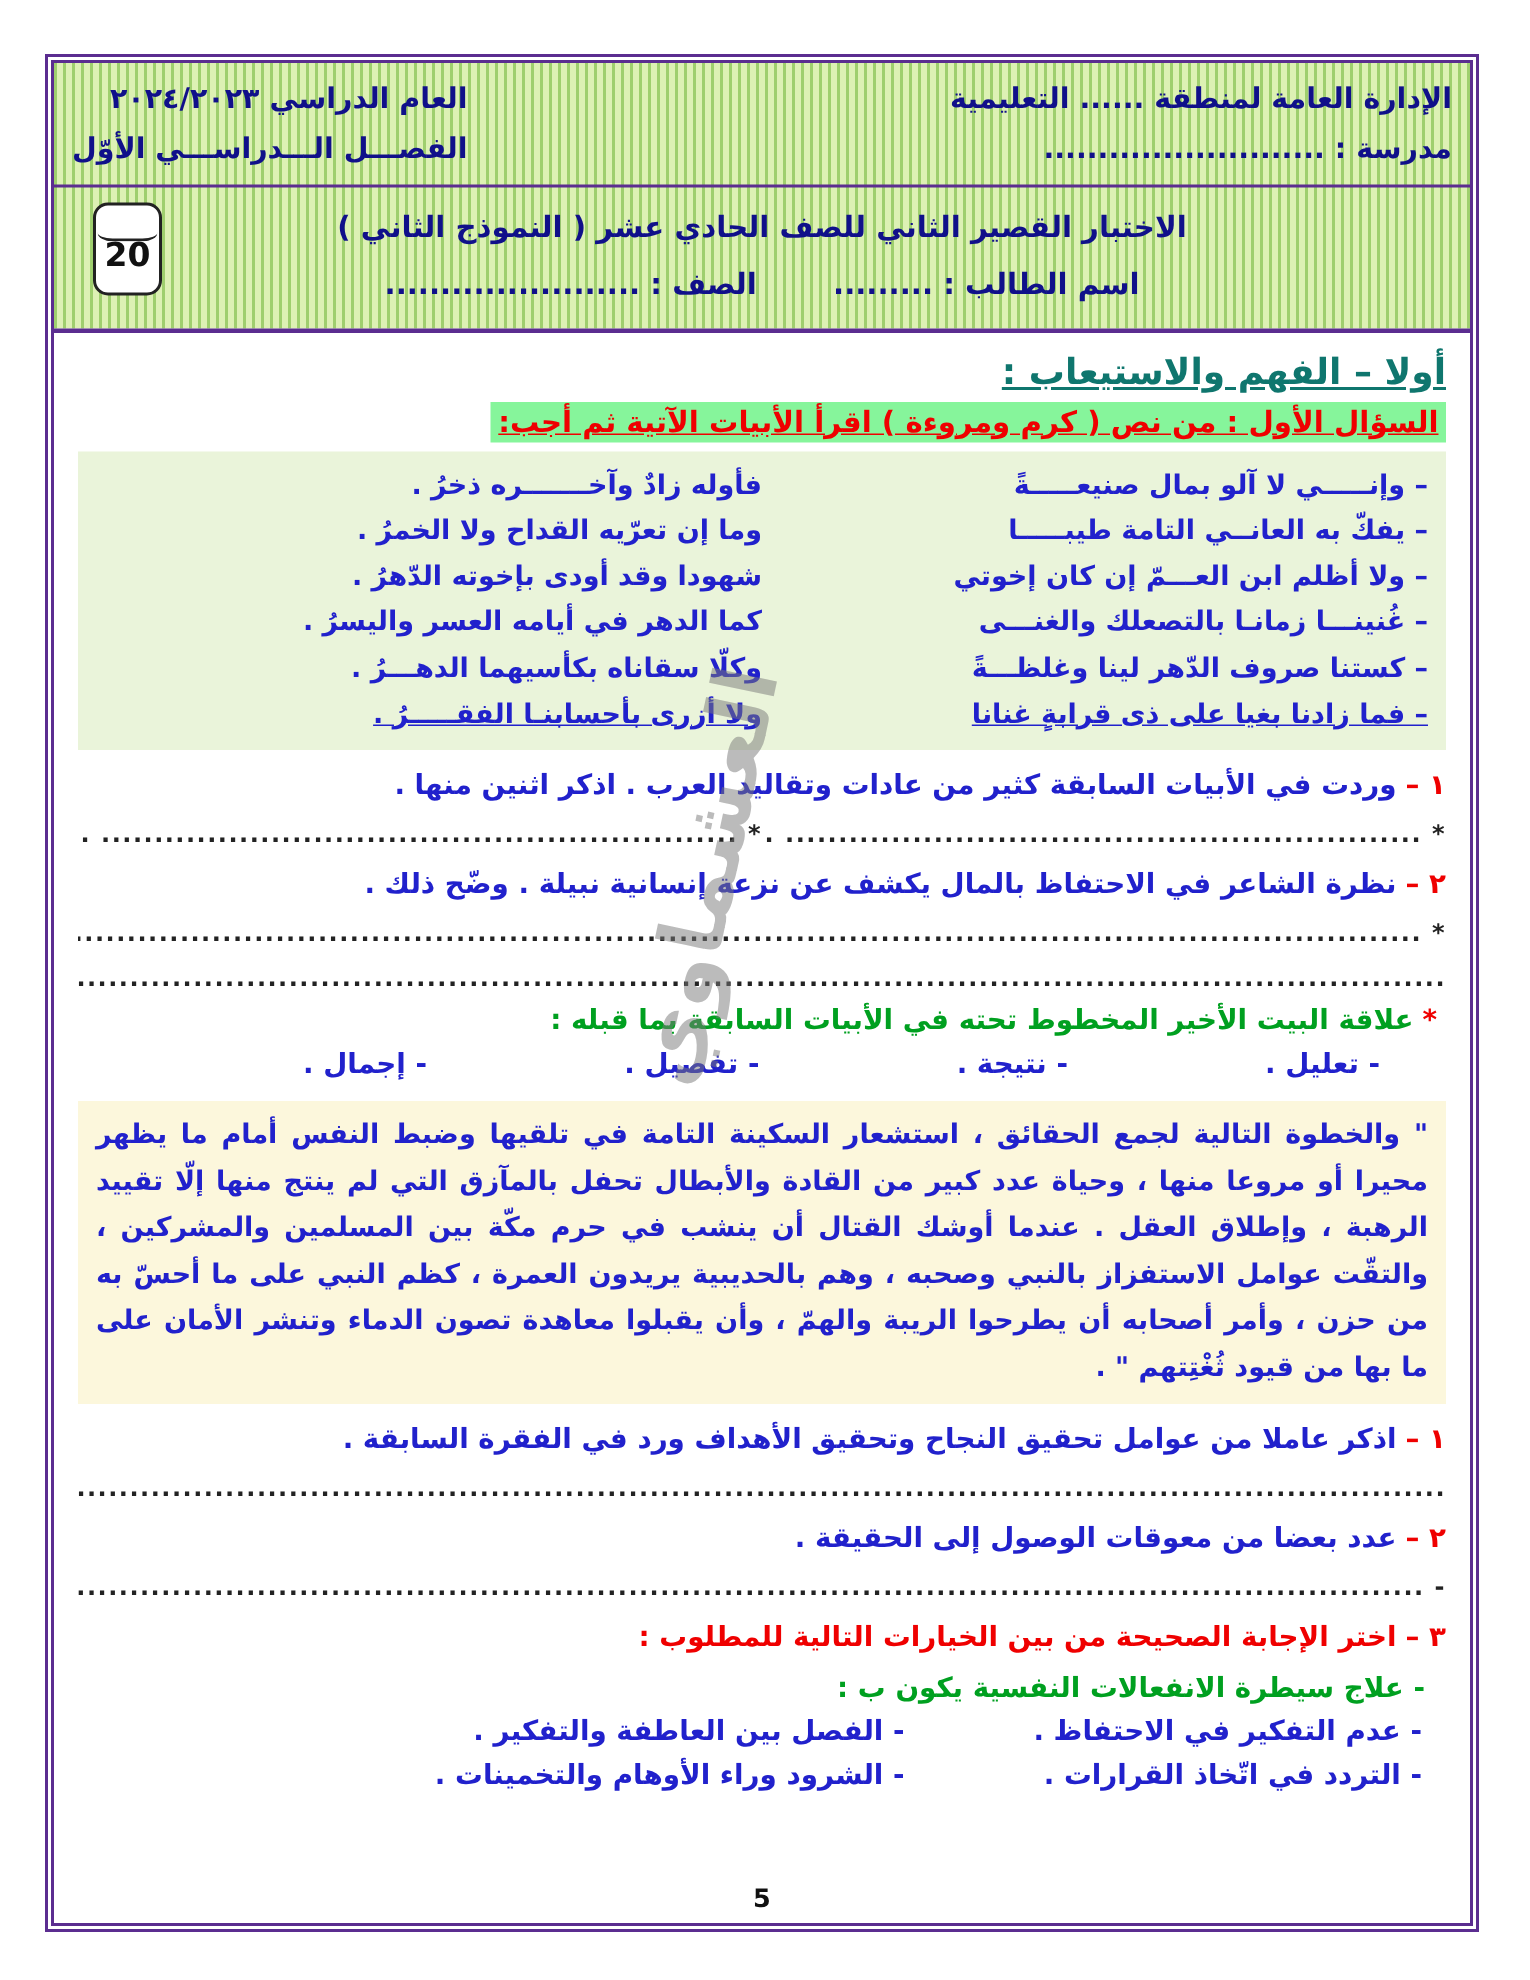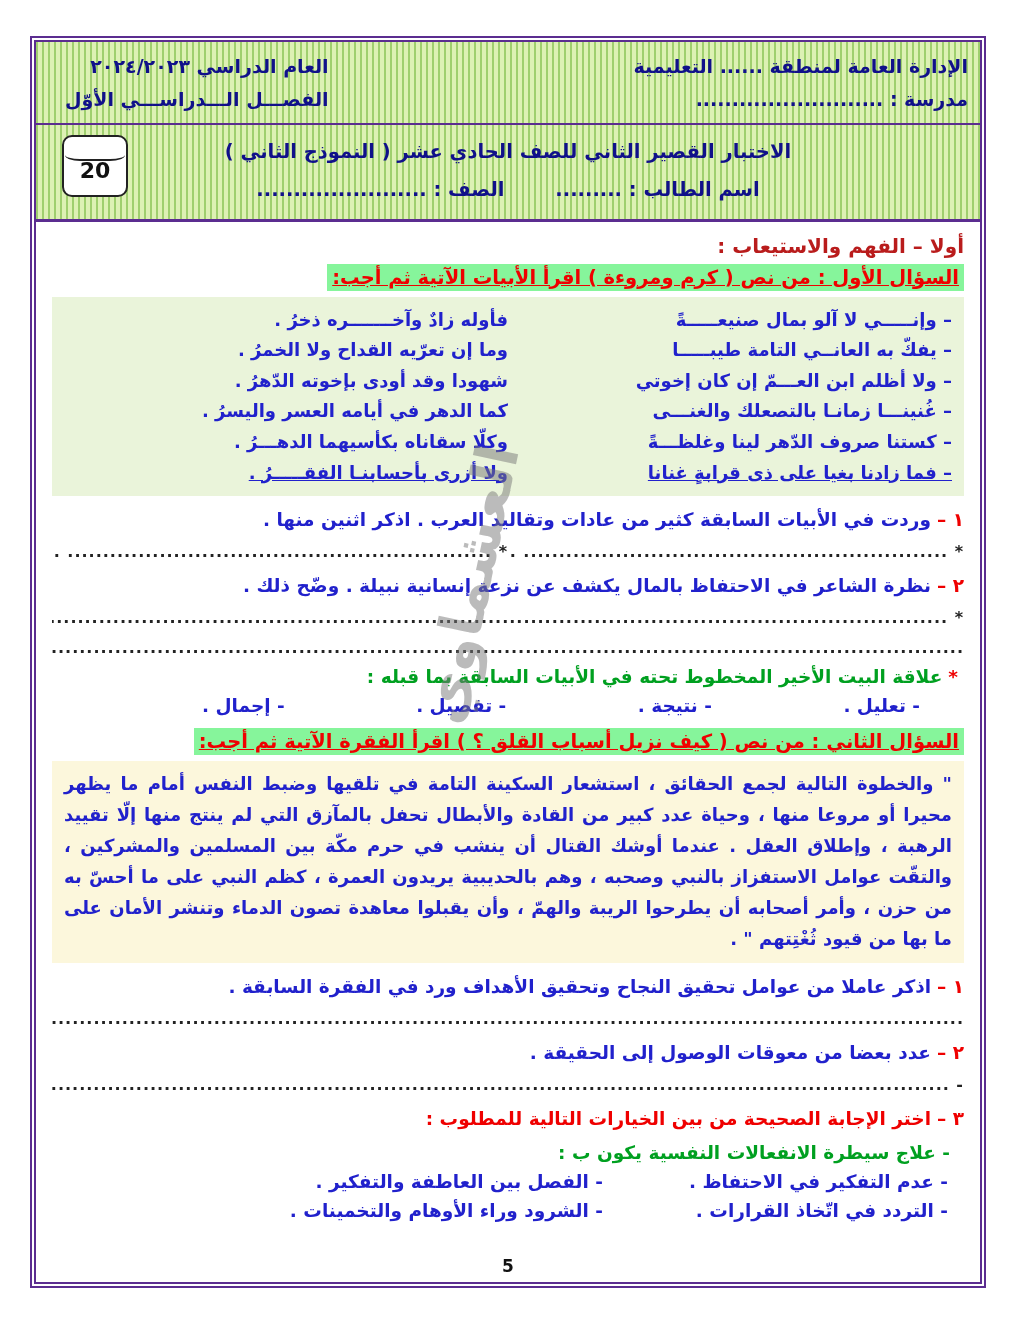--- a/index.html
+++ b/index.html
@@ -20,34 +20,34 @@
     overflow:hidden;
   }
   
   .exam-header {
     background:repeating-linear-gradient(90deg,#9fcf6e 0 2px,#ddf1b4 2px 6px);
     border-bottom:3px solid #5b2d90;
     padding:8px 12px 10px;
     position:relative;
   }
   .hdr-top { display:flex; justify-content:space-between; color:#10108a; font-size:19px; line-height:1.75; }
-  .hdr-right, .hdr-left { white-space:nowrap;padding-left:17px; }
+  .hdr-right, .hdr-left { white-space:nowrap; }
   .hdr-divider { border-top:2.5px solid #5b2d90; margin:6px -12px 8px; }
   .hdr-mid { text-align:center; color:#10108a; font-size:19.5px; line-height:1.95; position:relative; padding:0 80px; }
   .student-line span { margin:0 22px; }
   .score-box {
-    position:absolute; left:14px; top:2px; width:66px; height:62px;
+    position:absolute; left:14px; top:2px; width:46px; height:62px;
     border:2.5px solid #222; border-radius:10px; background:#fff;
   }
   .score-line { position:absolute; top:12px; left:1px; right:1px; height:12px;
     border-bottom:2.5px solid #222; border-radius:50%/12px; }
   .score-value { position:absolute; bottom:2px; width:100%; text-align:center; font-size:22px; color:#111; }
   
   .content { padding:8px 16px 44px; font-size:18px; }
-  .part-title { color:#b91c1c; font-size:20px; margin:4px 0 8px; }
+  .part-title { color:#0f766e; font-size:24px; text-decoration:underline; margin:4px 0 8px; }
   .sec-header { margin:6px 0 8px; font-size:19.5px; color:#ef0000;text-align:right; }
   .sec-header .hl { background:#86f59b; text-decoration:underline; padding:2px 5px; }
   .poem { background:#eaf4da; padding:8px 12px; margin:2px 0 10px; }
   .verse { display:flex; color:#2121cc; font-size:18px; line-height:1.7; }
   .verse > span { flex:1; white-space:nowrap; overflow:hidden; }
   .verse.underlined > span { text-decoration:underline; }
   .q { margin:8px 0 4px; font-size:18.5px; line-height:1.55; }
   .q .num { color:#ef0000; margin-inline-end:6px; }
   .q .txt { color:#2121cc; }
   .q .red { color:#ef0000; }
@@ -155,23 +155,20 @@
     <div class="subq">
       <span class="star">*</span><span class="green">علاقة البيت الأخير المخطوط تحته في الأبيات السابقة بما قبله :</span>
     </div>
     <div class="opts4">
       <span>- تعليل .</span>
       <span>- نتيجة .</span>
       <span>- تفصيل .</span>
       <span>- إجمال .</span>
     </div>
 
-    <div class="sec-header">
-      <span class="hl">السؤال الثاني : من نص ( كيف نزيل أسباب القلق ؟ ) اقرأ الفقرة الآتية ثم أجب:</span>
-    </div>
 
     <div class="passage">" والخطوة التالية لجمع الحقائق ، استشعار السكينة التامة في تلقيها وضبط النفس أمام ما يظهر محيرا أو مروعا منها ، وحياة عدد كبير من القادة والأبطال تحفل بالمآزق التي لم ينتج منها إلّا تقييد الرهبة ، وإطلاق العقل . عندما أوشك القتال أن ينشب في حرم مكّة بين المسلمين والمشركين ، والتقّت عوامل الاستفزاز بالنبي وصحبه ، وهم بالحديبية يريدون العمرة ، كظم النبي على ما أحسّ به من حزن ، وأمر أصحابه أن يطرحوا الريبة والهمّ ، وأن يقبلوا معاهدة تصون الدماء وتنشر الأمان على ما بها من قيود ثُغْتِتهم " .</div>
 
     <div class="q">
       <span class="num">١ –</span><span class="txt">اذكر عاملا من عوامل تحقيق النجاح وتحقيق الأهداف ورد في الفقرة السابقة .</span>
     </div>
     <div class="ansline">........................................................................................................................................................................................</div>
 
     <div class="q">
       <span class="num">٢ –</span><span class="txt">عدد بعضا من معوقات الوصول إلى الحقيقة .</span>

